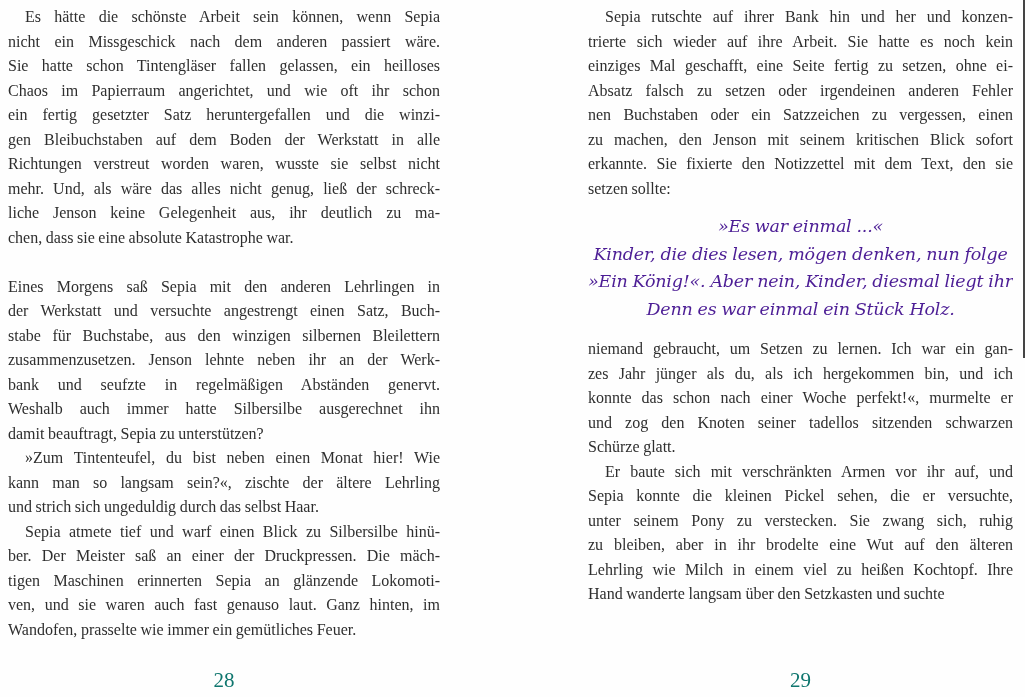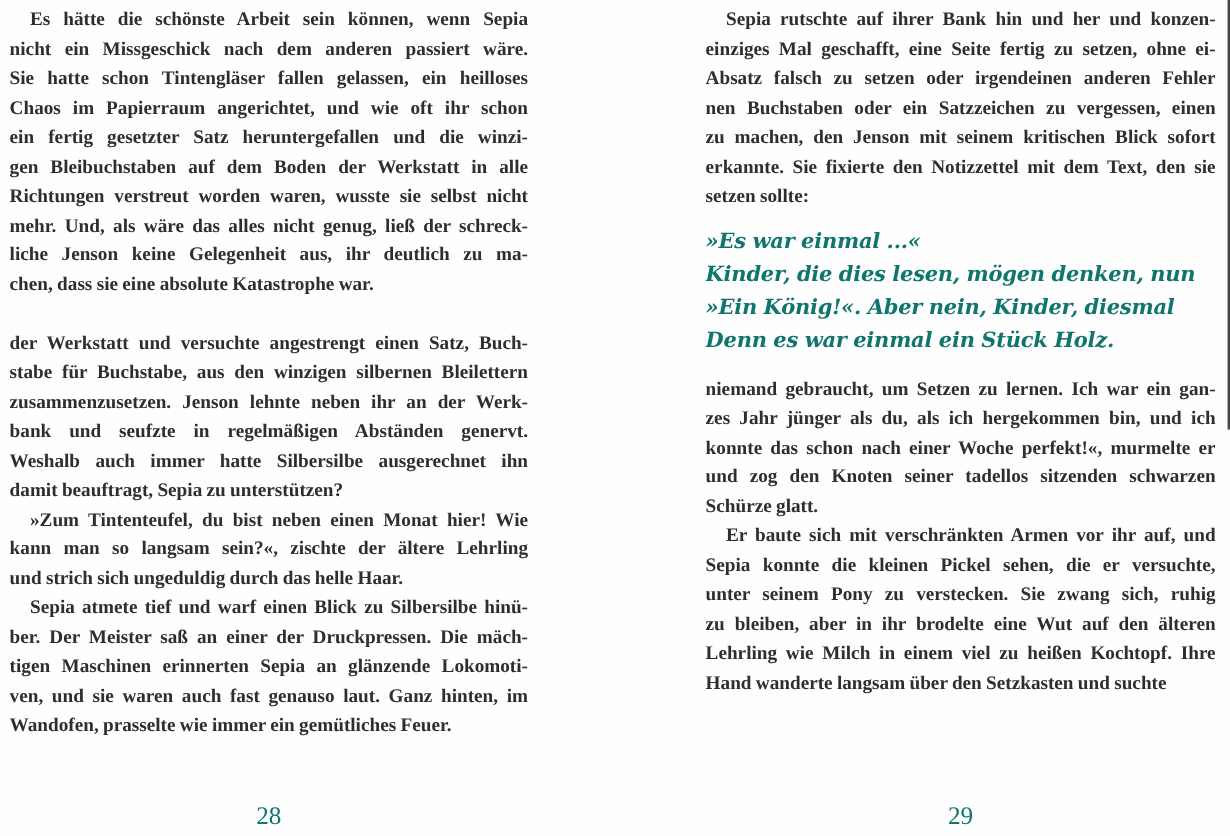--- a/index.html
+++ b/index.html
@@ -15,21 +15,20 @@
     overflow: hidden;
     font-family: "Liberation Serif", serif;
     color: #2e2e2e;
   }
   .text-column {
     position: absolute;
     top: 5px;
     font-size: 16px;
     line-height: 24.5px;
     word-spacing: -0.4px;
-    font-weight: bold;
   }
   #col-left  { left: 8px;   width: 432px; }
   #col-right { left: 588px; width: 425px; }
 
   .para { margin: 0; }
   .line {
     height: 24.5px;
     overflow: hidden;
     text-align: justify;
     text-align-last: justify;
@@ -37,25 +36,26 @@
   .line.para-end { text-align-last: left; }
   .line.first-indent { text-indent: 17px; }
 
   .spacer { height: 24.5px; }
 
   .quote-block { margin: 12px 0 14px 0; }
   .quote-line {
     height: 27.5px;
     line-height: 27.5px;
     overflow: hidden;
+    text-align: center;
     font-family: "DejaVu Serif", serif;
     font-style: italic;
     font-size: 17.5px;
     letter-spacing: -0.2px;
-    color: #0f766e;
+    color: #4c1d95;
   }
 
   .page-number {
     position: absolute;
     top: 668px;
     text-align: center;
     font-size: 21px;
     color: #0f766e;
   }
   #pagenum-left  { left: 8px;   width: 432px; }
@@ -82,43 +82,45 @@
         <div class="line">Chaos im Papierraum angerichtet, und wie oft ihr schon</div>
         <div class="line">ein fertig gesetzter Satz heruntergefallen und die winzi-</div>
         <div class="line">gen Bleibuchstaben auf dem Boden der Werkstatt in alle</div>
         <div class="line">Richtungen verstreut worden waren, wusste sie selbst nicht</div>
         <div class="line">mehr. Und, als wäre das alles nicht genug, ließ der schreck-</div>
         <div class="line">liche Jenson keine Gelegenheit aus, ihr deutlich zu ma-</div>
         <div class="line para-end">chen, dass sie eine absolute Katastrophe war.</div>
       </div>
       <div class="spacer"></div>
       <div class="para">
+        <div class="line">Eines Morgens saß Sepia mit den anderen Lehrlingen in</div>
         <div class="line">der Werkstatt und versuchte angestrengt einen Satz, Buch-</div>
         <div class="line">stabe für Buchstabe, aus den winzigen silbernen Bleilettern</div>
         <div class="line">zusammenzusetzen. Jenson lehnte neben ihr an der Werk-</div>
         <div class="line">bank und seufzte in regelmäßigen Abständen genervt.</div>
         <div class="line">Weshalb auch immer hatte Silbersilbe ausgerechnet ihn</div>
         <div class="line para-end">damit beauftragt, Sepia zu unterstützen?</div>
       </div>
       <div class="para">
         <div class="line first-indent">»Zum Tintenteufel, du bist neben einen Monat hier! Wie</div>
         <div class="line">kann man so langsam sein?«, zischte der ältere Lehrling</div>
-        <div class="line para-end">und strich sich ungeduldig durch das helle Haar.</div>
+        <div class="line para-end">und strich sich ungeduldig durch das selbst Haar.</div>
       </div>
       <div class="para">
         <div class="line first-indent">Sepia atmete tief und warf einen Blick zu Silbersilbe hinü-</div>
         <div class="line">ber. Der Meister saß an einer der Druckpressen. Die mäch-</div>
         <div class="line">tigen Maschinen erinnerten Sepia an glänzende Lokomoti-</div>
         <div class="line">ven, und sie waren auch fast genauso laut. Ganz hinten, im</div>
         <div class="line para-end">Wandofen, prasselte wie immer ein gemütliches Feuer.</div>
       </div>
     </div>
   <div class="text-column" id="col-right">
       <div class="para">
         <div class="line first-indent">Sepia rutschte auf ihrer Bank hin und her und konzen-</div>
+        <div class="line">trierte sich wieder auf ihre Arbeit. Sie hatte es noch kein</div>
         <div class="line">einziges Mal geschafft, eine Seite fertig zu setzen, ohne ei-</div>
         <div class="line">Absatz falsch zu setzen oder irgendeinen anderen Fehler</div>
         <div class="line">nen Buchstaben oder ein Satzzeichen zu vergessen, einen</div>
         <div class="line">zu machen, den Jenson mit seinem kritischen Blick sofort</div>
         <div class="line">erkannte. Sie fixierte den Notizzettel mit dem Text, den sie</div>
         <div class="line para-end">setzen sollte:</div>
       </div>
       <div class="quote-block">
         <div class="quote-line">»Es war einmal ...«</div>
         <div class="quote-line">Kinder, die dies lesen, mögen denken, nun folge das Wort</div>

